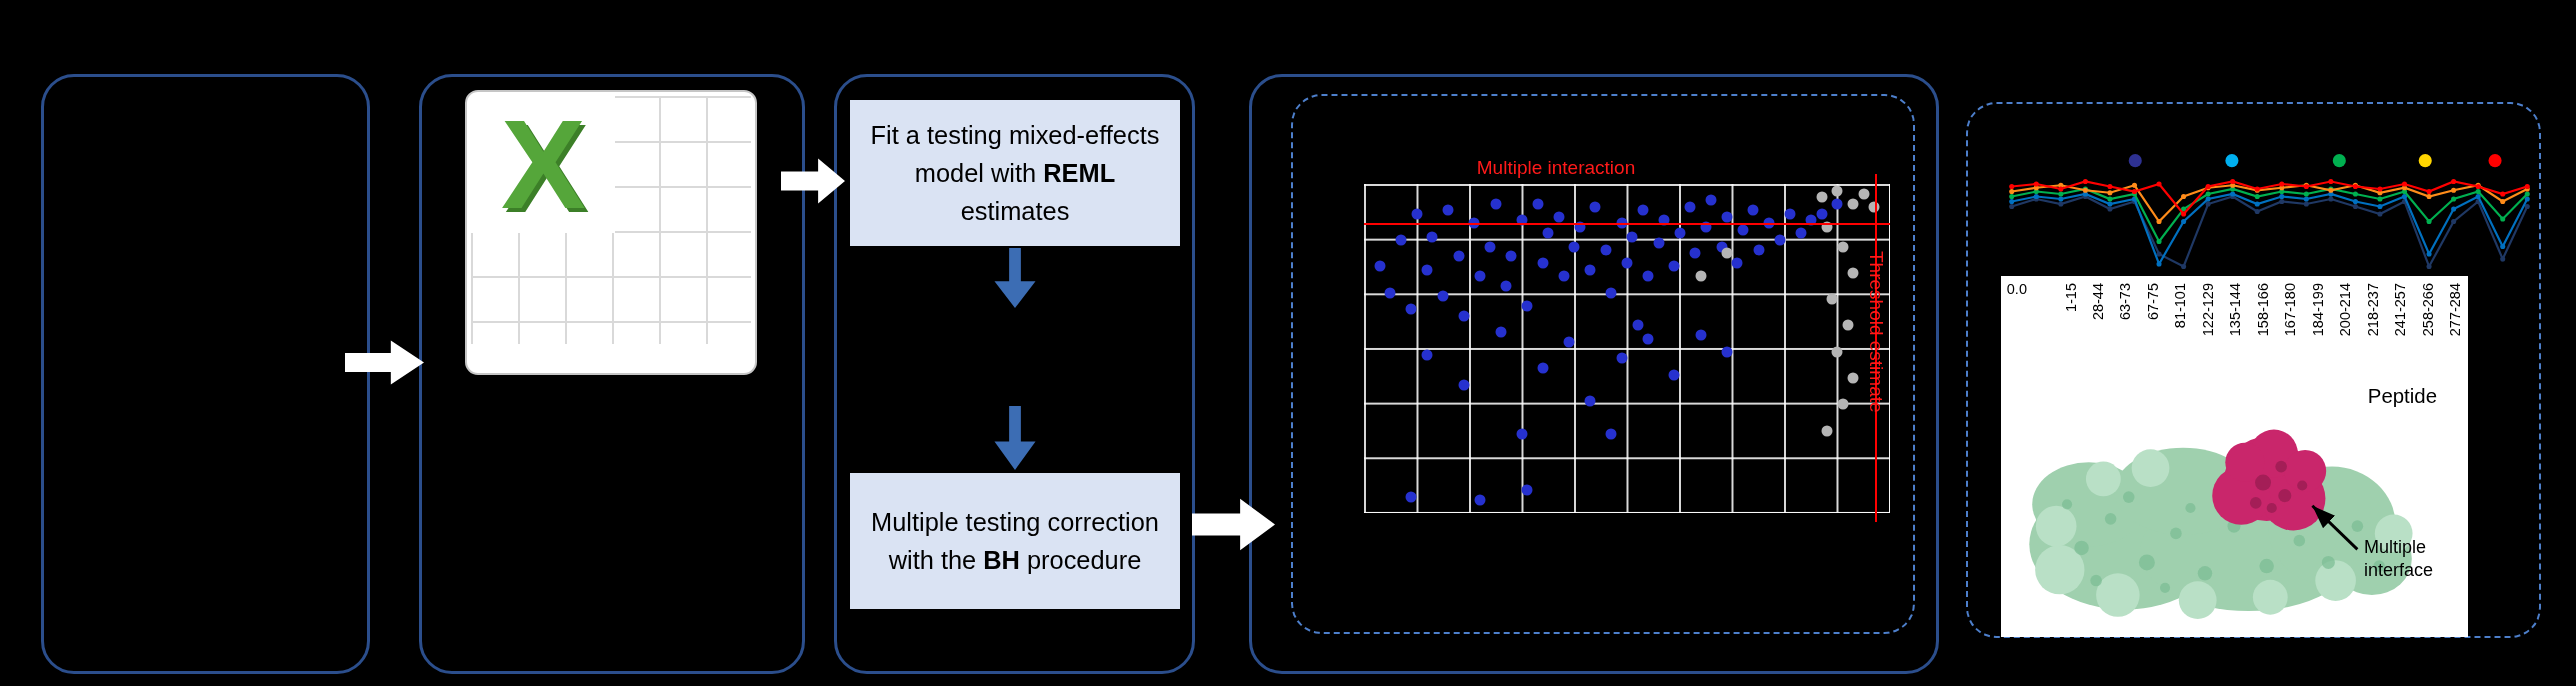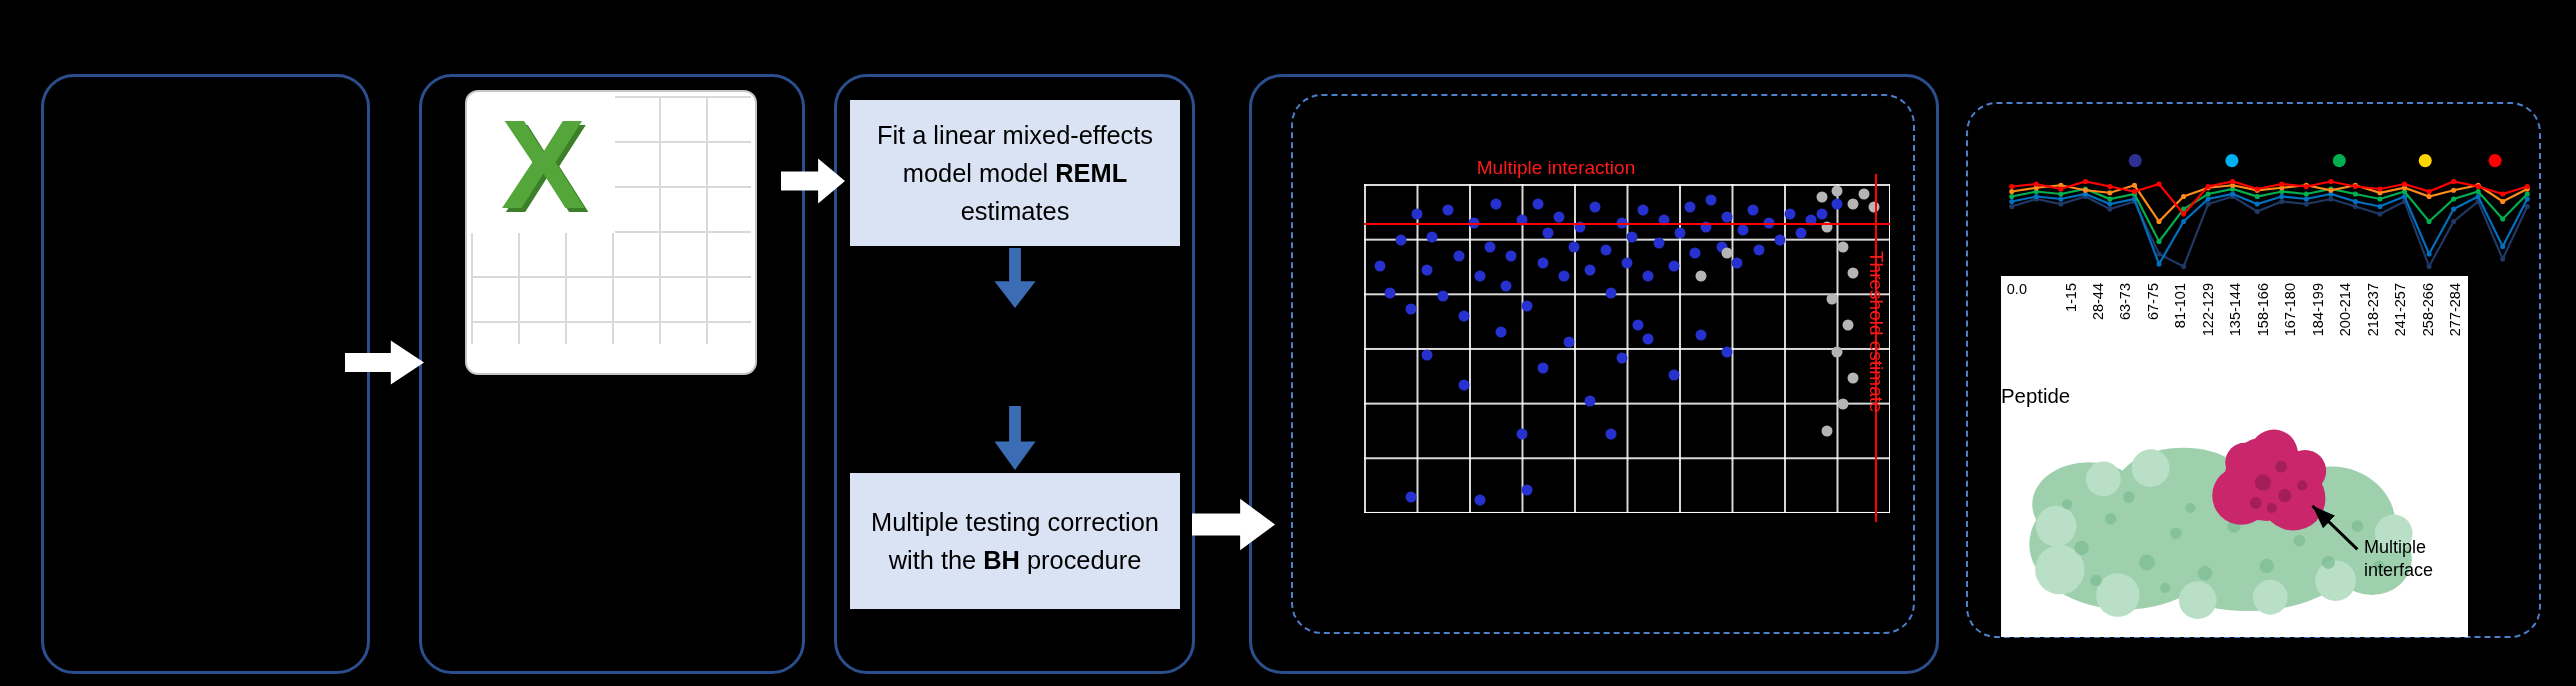--- a/index.html
+++ b/index.html
@@ -71,21 +71,21 @@
     transform:rotate(90deg); transform-origin:left top; white-space:nowrap; z-index:4; }
 
   
   #profile { position:absolute; left:2001px; top:149px; width:537px; height:125px; }
 
   
   #wpanel { position:absolute; left:2001px; top:276px; width:467px; height:361px; background:#fff; overflow:hidden; }
   .baseline { position:absolute; left:5.8px; top:5px; font-size:14.5px; color:#000; }
   .pep-label { position:absolute; top:7.3px; writing-mode:vertical-rl; transform:rotate(180deg);
     font-size:14.5px; color:#000; line-height:1; }
-  #pep-title { position:absolute; left:0; top:109px; width:436px; text-align:left; font-size:20.4px; color:#000; }
+  #pep-title { position:absolute; left:0; top:109px; width:436px; text-align:right; font-size:20.4px; color:#000; }
   #protein-wrap { position:absolute; left:14.5px; top:134px; width:436px; height:225px; }
   #binding { position:absolute; left:363px; top:260px; width:102px; font-size:18px; color:#000; line-height:1.25; }
 </style>
 </head>
 <body>
 
 <div class="stage">
 
   <div class="panel" id="panel1"></div>
   <div class="panel" id="panel2"></div>
@@ -107,21 +107,21 @@
   <div id="csv">
     <div class="csv-sheet">
       <div class="csv-grid"></div>
       <div class="csv-xbox">
         <span class="csv-x">X</span>
       </div>
     </div>
   </div>
 
   <div class="pbox" id="pbox1">
-    <div class="pbox-inner"><span>Fit a linear mixed-effects model model </span><b>REML</b><span> estimates</span></div>
+    <div class="pbox-inner"><span>Fit a testing mixed-effects model with </span><b>REML</b><span> estimates</span></div>
   </div>
   <svg class="step-arrow" id="step1" viewBox="0 0 60 90" preserveAspectRatio="none">
       <polygon points="22,0 38,0 38,50 58,50 30,90 2,50 22,50"></polygon>
     </svg>
   <svg class="step-arrow" id="step2" viewBox="0 0 60 90" preserveAspectRatio="none">
       <polygon points="22,0 38,0 38,50 58,50 30,90 2,50 22,50"></polygon>
     </svg>
   <div class="pbox" id="pbox3">
     <div class="pbox-inner"><span>Multiple testing correction with the </span><b>BH</b><span> procedure</span></div>
   </div>

